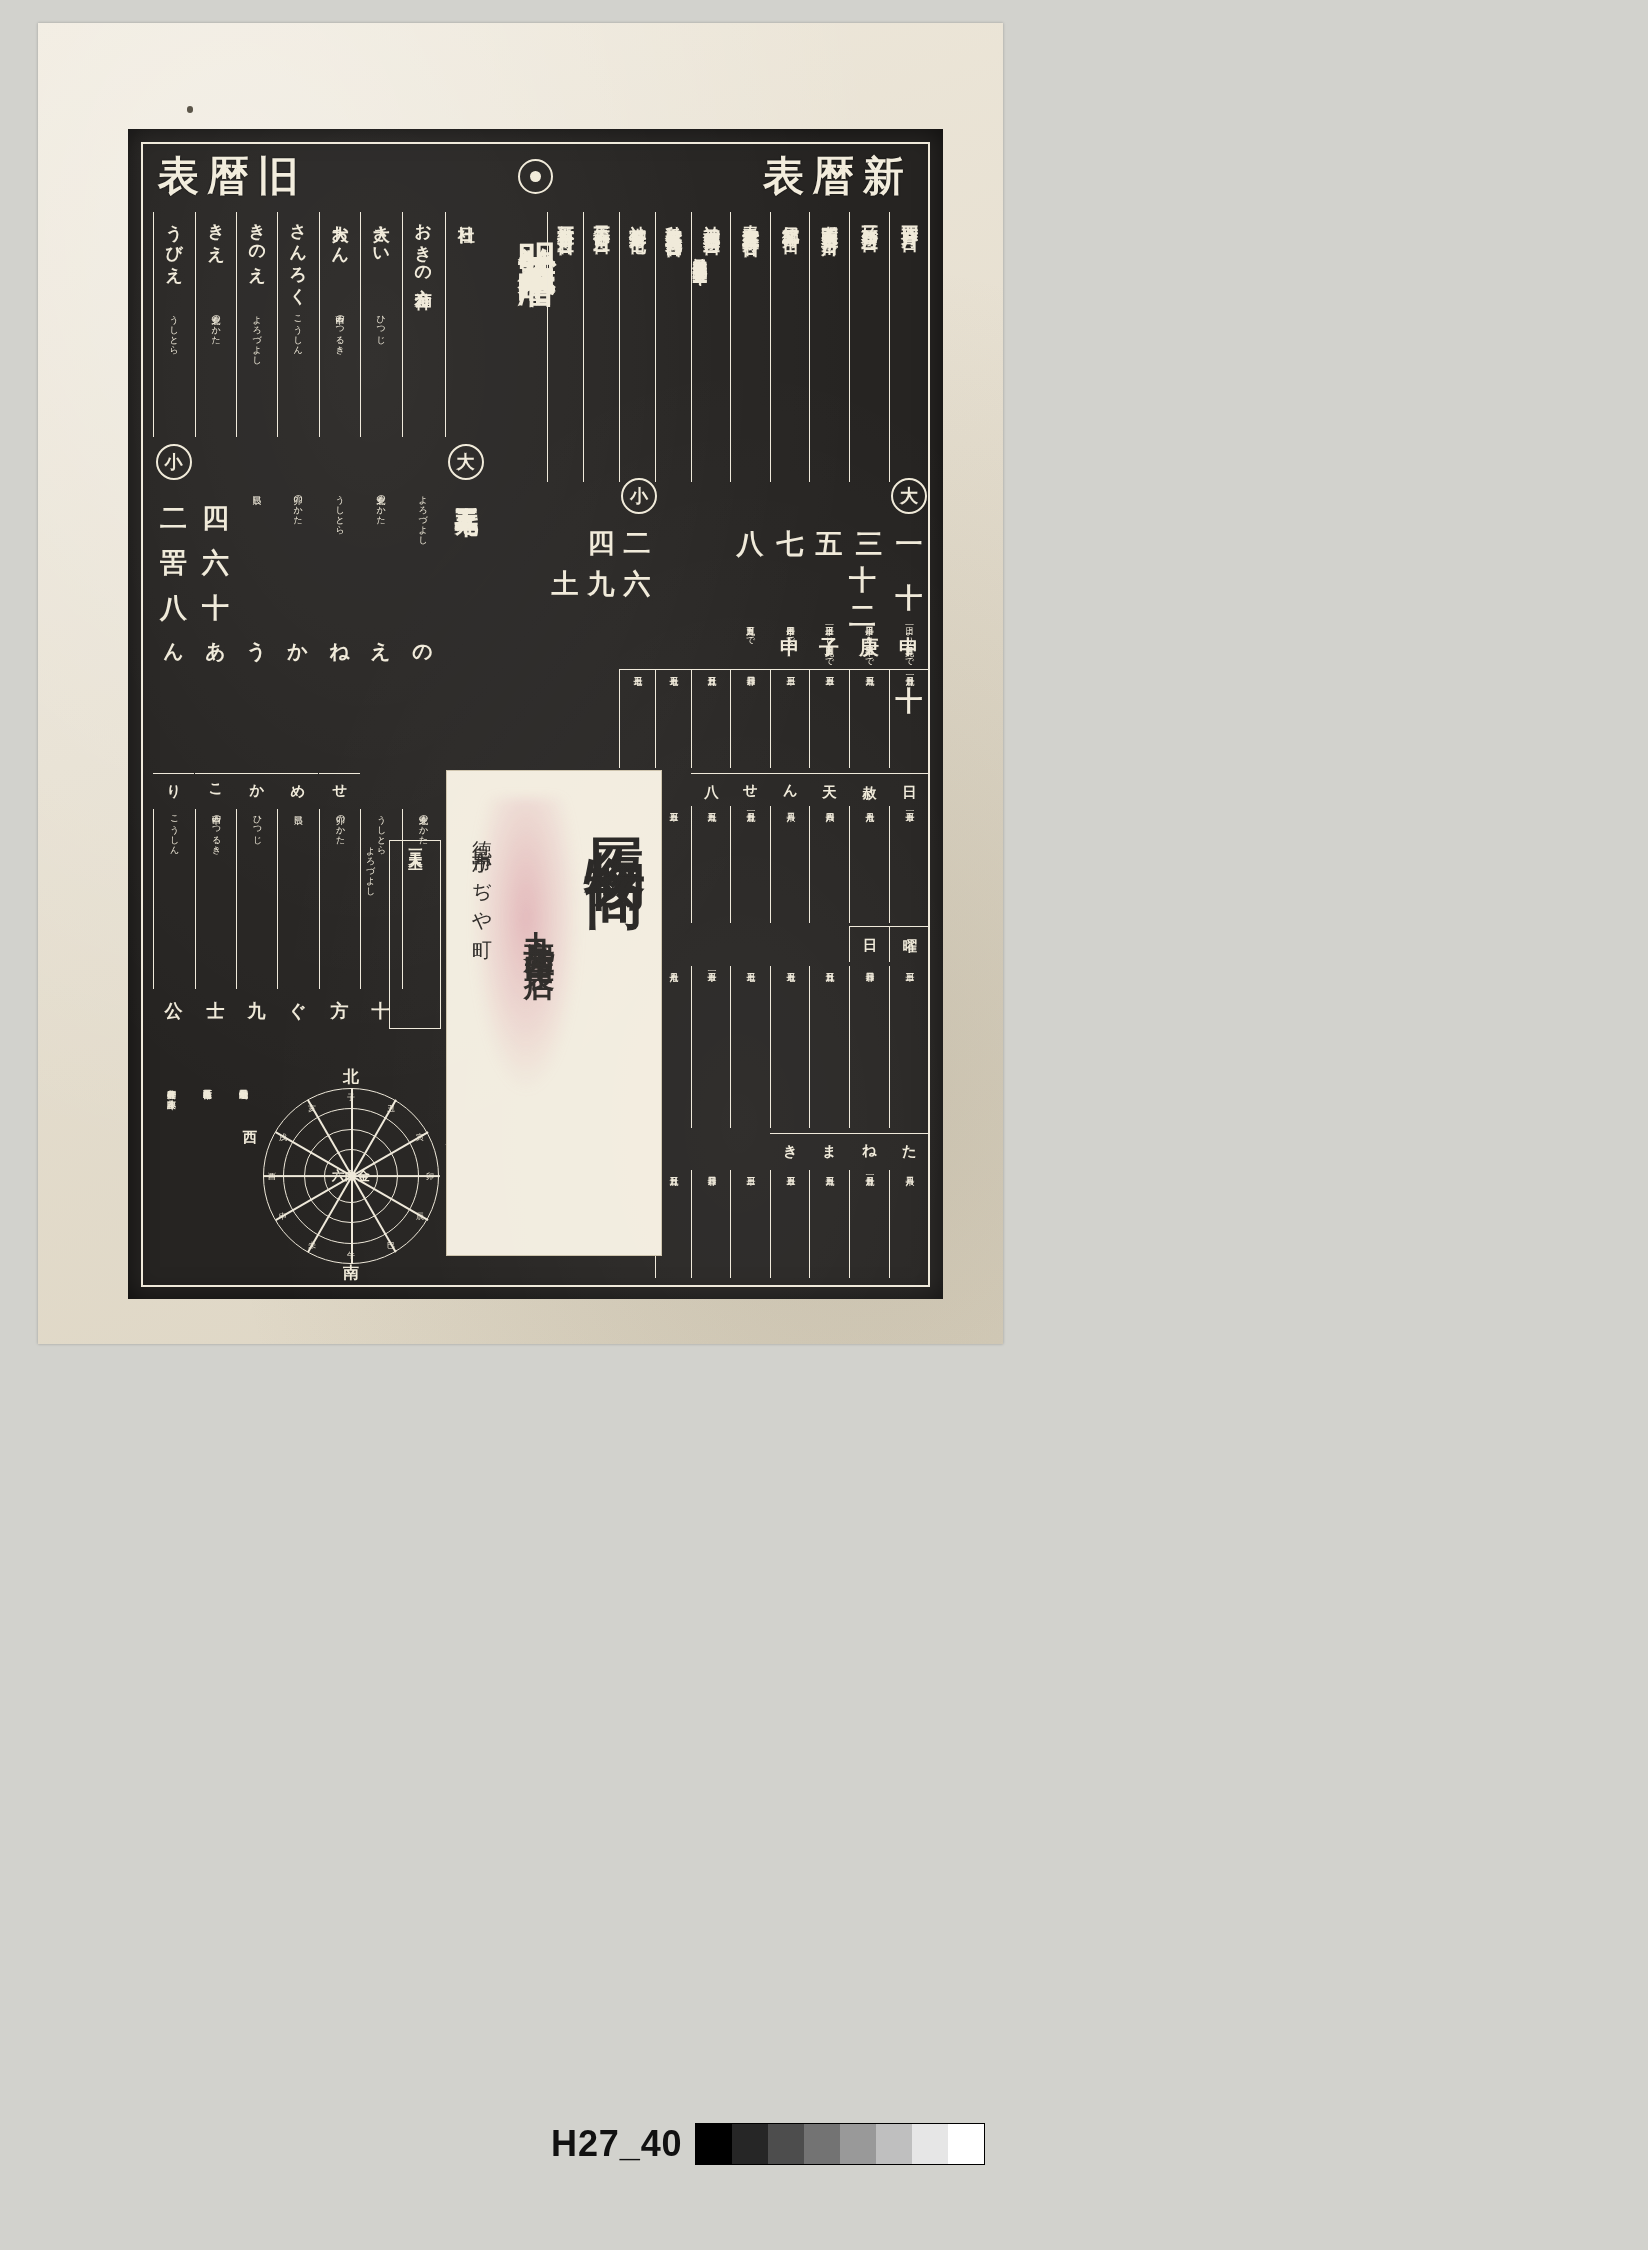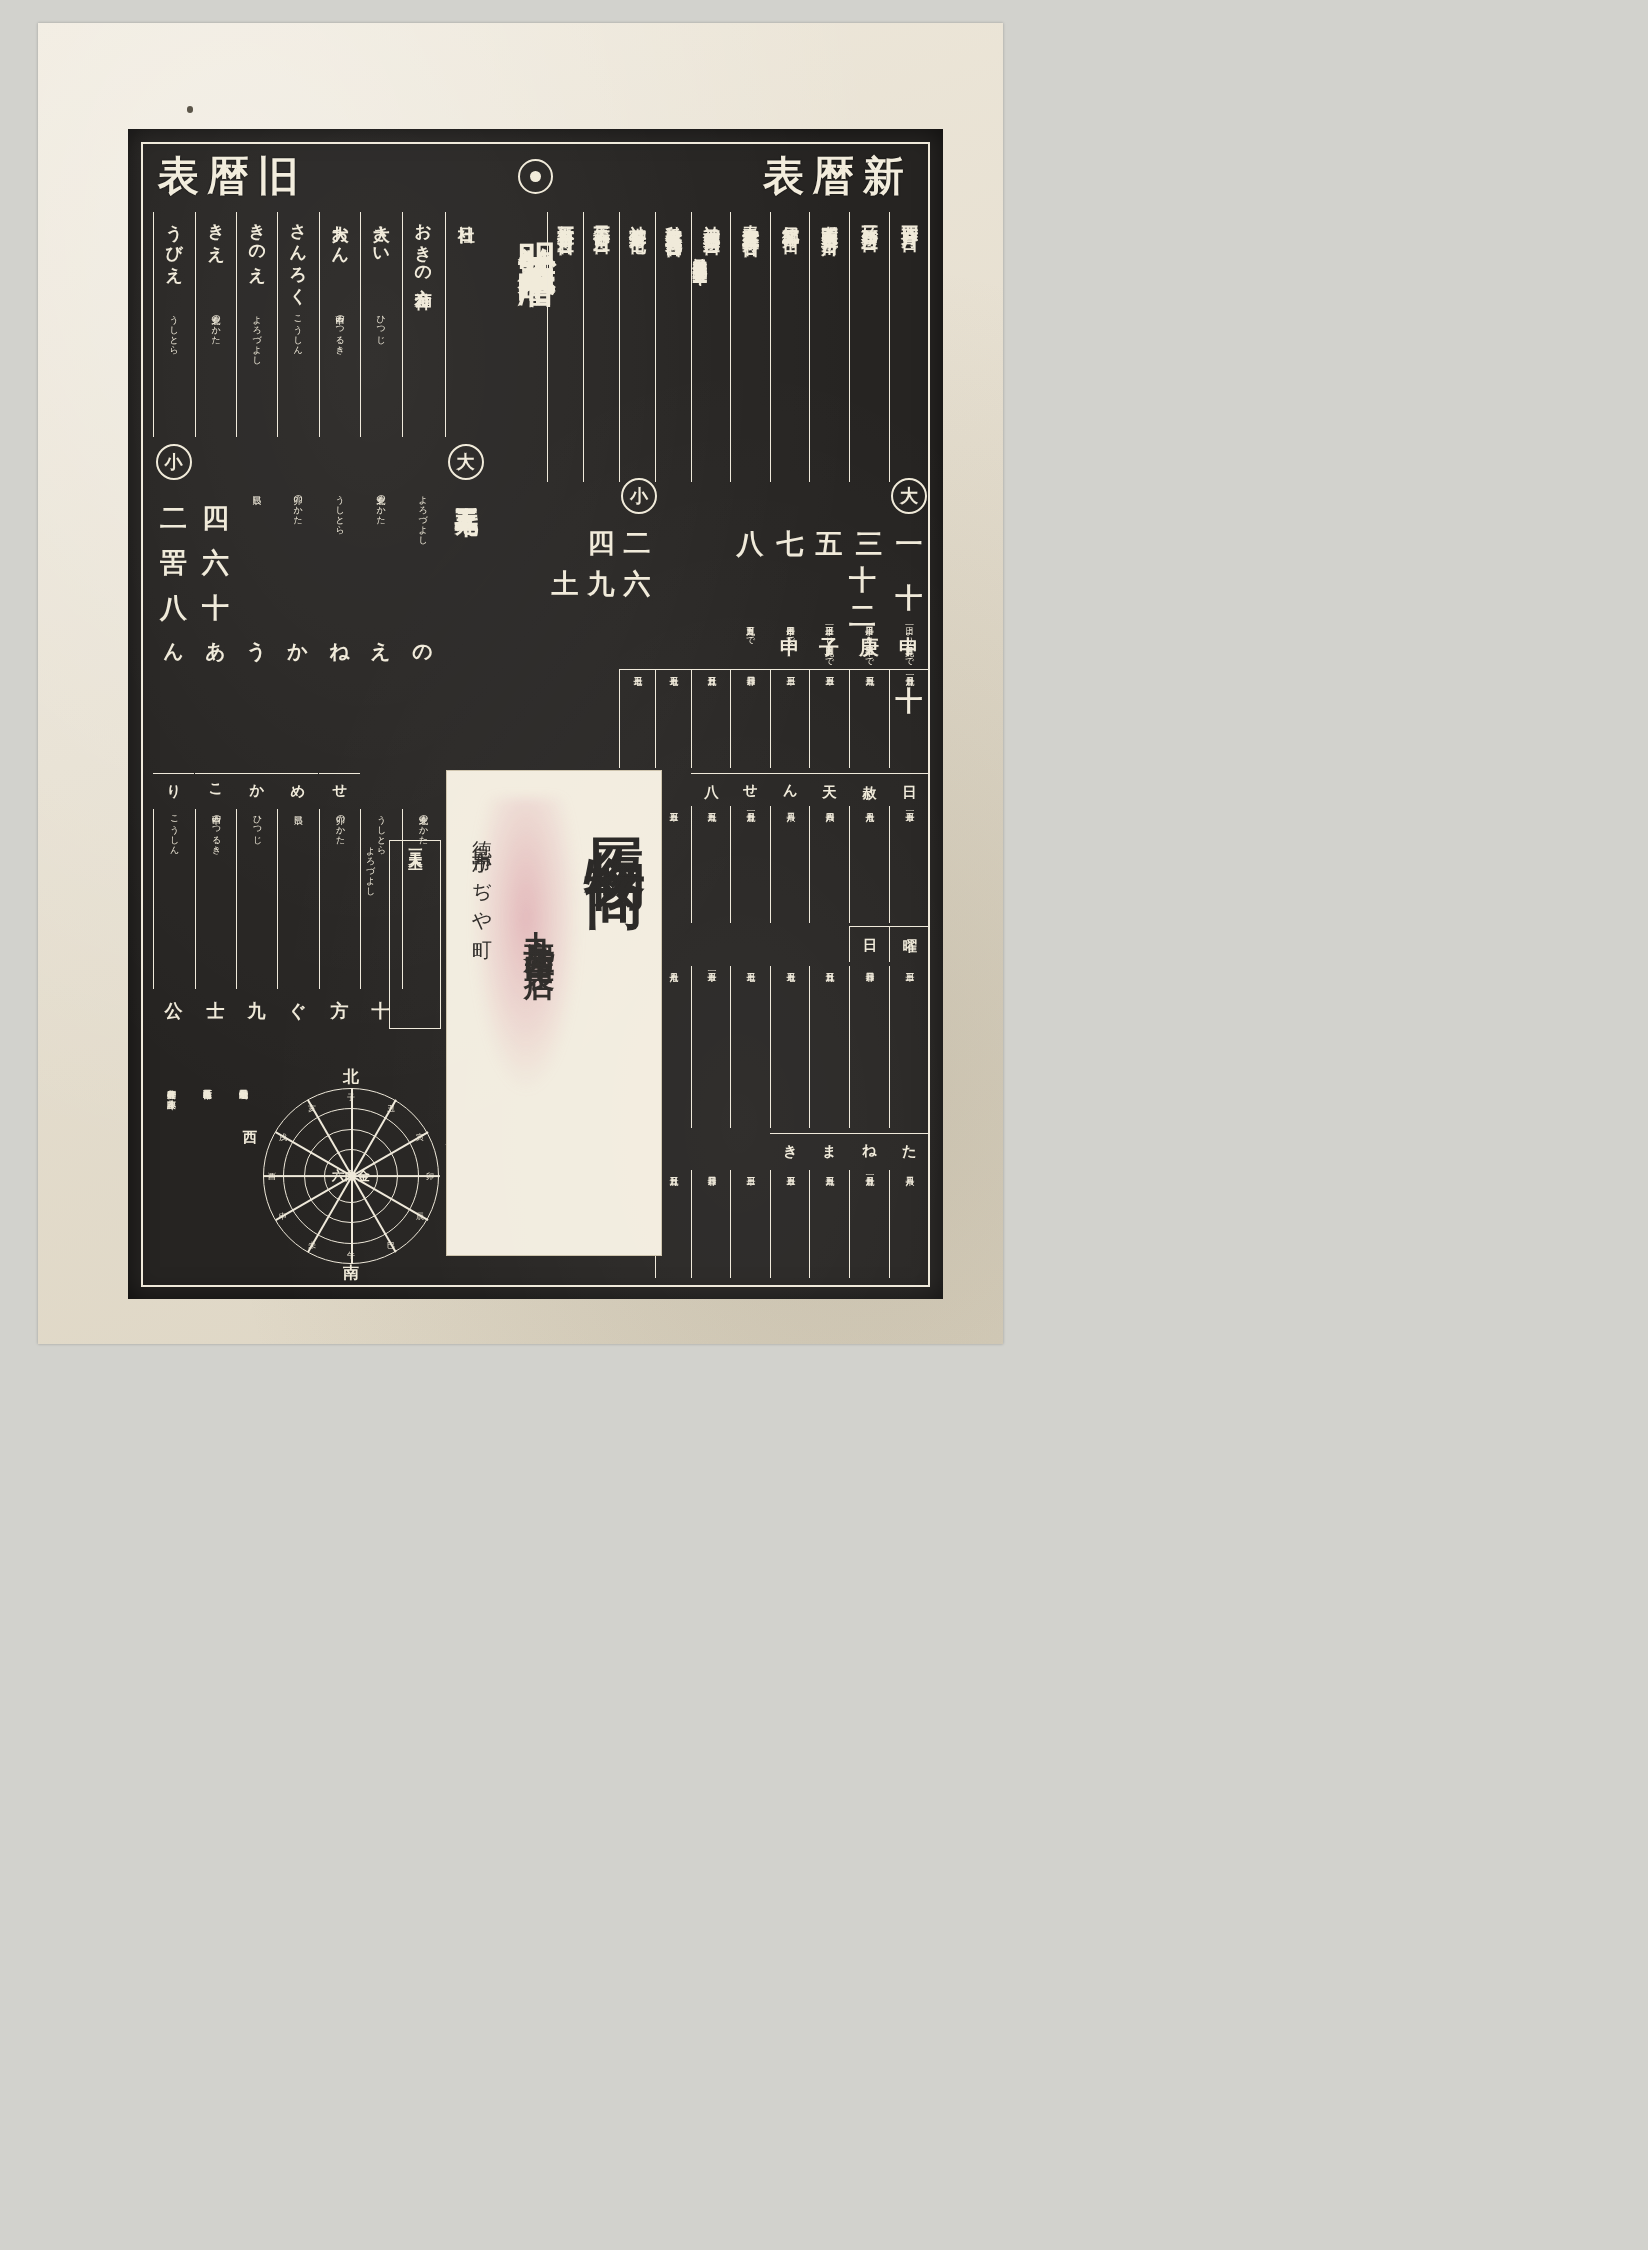--- a/index.html
+++ b/index.html
@@ -693,15 +693,28 @@
       <div id="ad">
         <div class="stain"></div>
         <div class="brush vtext">履物商</div>
         <div class="brush2 vtext">丸高屋西裏店</div>
         <div class="brush3 vtext">徳島市かぢや町</div>
       </div>
 
     </div>
   </div>
 
+  <div id="colorbar-wrap">
+    <div id="cb-label">H27_40</div>
+    <div id="colorbar">
+      <div style="background:#000000"></div>
+      <div style="background:#262626"></div>
+      <div style="background:#4d4d4d"></div>
+      <div style="background:#737373"></div>
+      <div style="background:#999999"></div>
+      <div style="background:#bfbfbf"></div>
+      <div style="background:#e6e6e6"></div>
+      <div style="background:#ffffff"></div>
+    </div>
+  </div>
 
 </div>
 
 
 </body></html>

